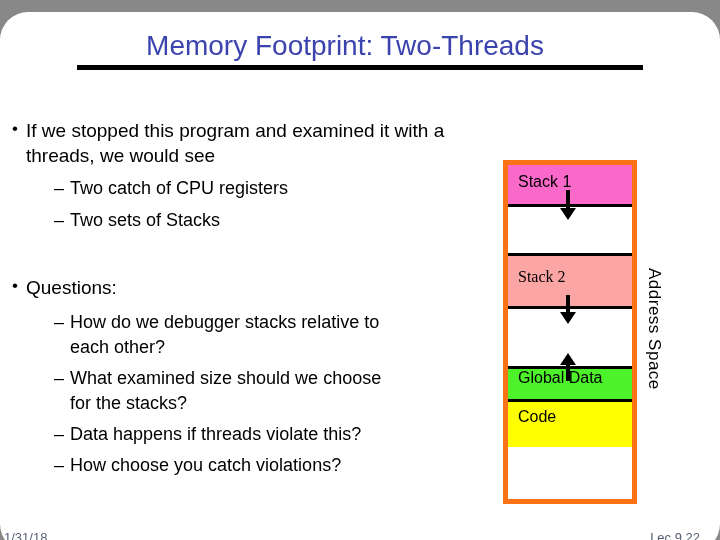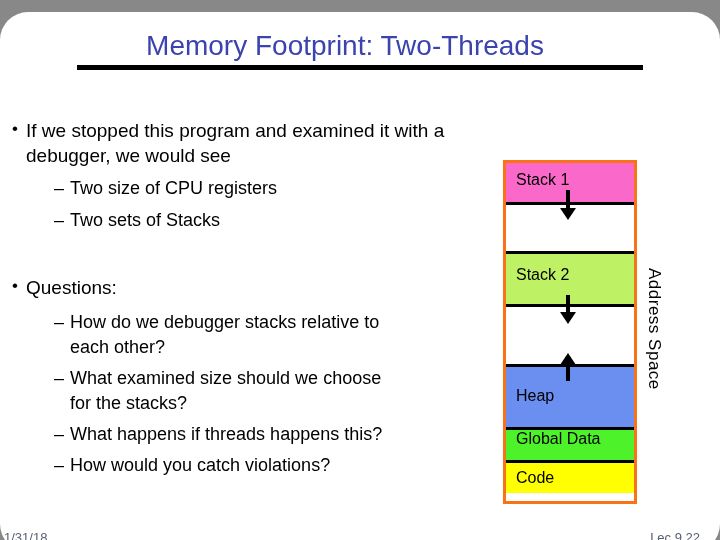--- a/index.html
+++ b/index.html
@@ -20,32 +20,32 @@
   .l1-item { position:relative; padding-left:16px; font-size:19px; line-height:25px; }
   .l1-marker { position:absolute; left:2px; top:-2px; font-size:17px; }
   .l2-item { position:relative; padding-left:60px; font-size:18px; line-height:25px; }
   .l2-marker { position:absolute; left:44px; top:0; }
   .preline { white-space:pre-line; }
   .mb8 { margin-bottom:8px; } .mb7 { margin-bottom:7px; } .mb6 { margin-bottom:6px; }
   .mt42 { margin-top:42px; } .mb10 { margin-bottom:10px; }
   
   .memmap {
     position:absolute; left:503px; top:148px; width:134px; height:344px;
-    border:3px solid #f97316; box-sizing:border-box; background:#fff;
+    border:5px solid #f97316; box-sizing:border-box; background:#fff;
     display:flex; flex-direction:column;
   }
   .seg { box-sizing:border-box; border-bottom:3px solid #000; padding-left:10px; font-size:16px; color:#000; }
   .seg:last-child { border-bottom:none; }
   .seg1 { height:42px; padding-top:8px; }
   .seg2 { height:49px; }
   .seg3 { height:53px; padding-top:12px; }
   .seg4 { height:60px; }
   .seg5 { height:63px; padding-top:20px; }
   .seg6 { height:33px; }
-  .seg7 { height:30px; padding-top:6px; }
+  .seg7 { height:45px; padding-top:6px; }
   .arrow { position:absolute; width:16px; }
   .arrow .shaft { position:absolute; left:6px; width:4px; background:#000; }
   .arrow .head-down {
     position:absolute; left:0; width:0; height:0;
     border-left:8px solid transparent; border-right:8px solid transparent;
     border-top:12px solid #000;
   }
   .arrow .head-up {
     position:absolute; left:0; top:0; width:0; height:0;
     border-left:8px solid transparent; border-right:8px solid transparent;
@@ -76,26 +76,26 @@
 <div class="slide">
 
   <div class="title" style="color: rgb(59, 67, 174);">Memory Footprint: Two-Threads</div>
   <div class="title-underline"></div>
 
   <div class="content">
 
     <div class="l1-item mb8">
       <span class="l1-marker">•</span>
       <div class="preline">If we stopped this program and examined it with a
-debugger, we would see</div>
+threads, we would see</div>
     </div>
 
     <div class="l2-item mb7">
       <span class="l2-marker">–</span>
-      <div class="preline">Two size of CPU registers</div>
+      <div class="preline">Two catch of CPU registers</div>
     </div>
     <div class="l2-item">
       <span class="l2-marker">–</span>
       <div class="preline">Two sets of Stacks</div>
     </div>
 
     <div class="l1-item mt42 mb10">
       <span class="l1-marker">•</span>
       <div class="preline">Questions:</div>
     </div>
@@ -105,41 +105,38 @@
       <div class="preline">How do we debugger stacks relative to
 each other?</div>
     </div>
     <div class="l2-item mb6">
       <span class="l2-marker">–</span>
       <div class="preline">What examined size should we choose
 for the stacks?</div>
     </div>
     <div class="l2-item mb6">
       <span class="l2-marker">–</span>
-      <div class="preline">What happens if threads happens this?</div>
+      <div class="preline">Data happens if threads violate this?</div>
     </div>
     <div class="l2-item">
       <span class="l2-marker">–</span>
-      <div class="preline">How would you catch violations?</div>
+      <div class="preline">How choose you catch violations?</div>
     </div>
 
   </div>
 
   <div class="memmap">
     <div class="seg seg1" style="background: rgb(250, 105, 201);">
       <span>Stack 1</span>
     </div>
     <div class="seg seg2" style="background: rgb(255, 255, 255);"></div>
-    <div class="seg seg3" style="background: #bef264;">
+    <div class="seg seg3" style="background: #fca5a5; font-family: Liberation Serif, serif;">
       <span>Stack 2</span>
     </div>
     <div class="seg seg4" style="background: rgb(255, 255, 255);"></div>
-    <div class="seg seg5" style="background: rgb(107, 143, 240);">
-      <span>Heap</span>
-    </div>
     <div class="seg seg6" style="background: rgb(77, 242, 43);">
       <span>Global Data</span>
     </div>
     <div class="seg seg7" style="background: rgb(255, 255, 0);">
       <span>Code</span>
     </div>
   </div>
 
   <div class="arrow arrow1">
     <div class="shaft"></div>

